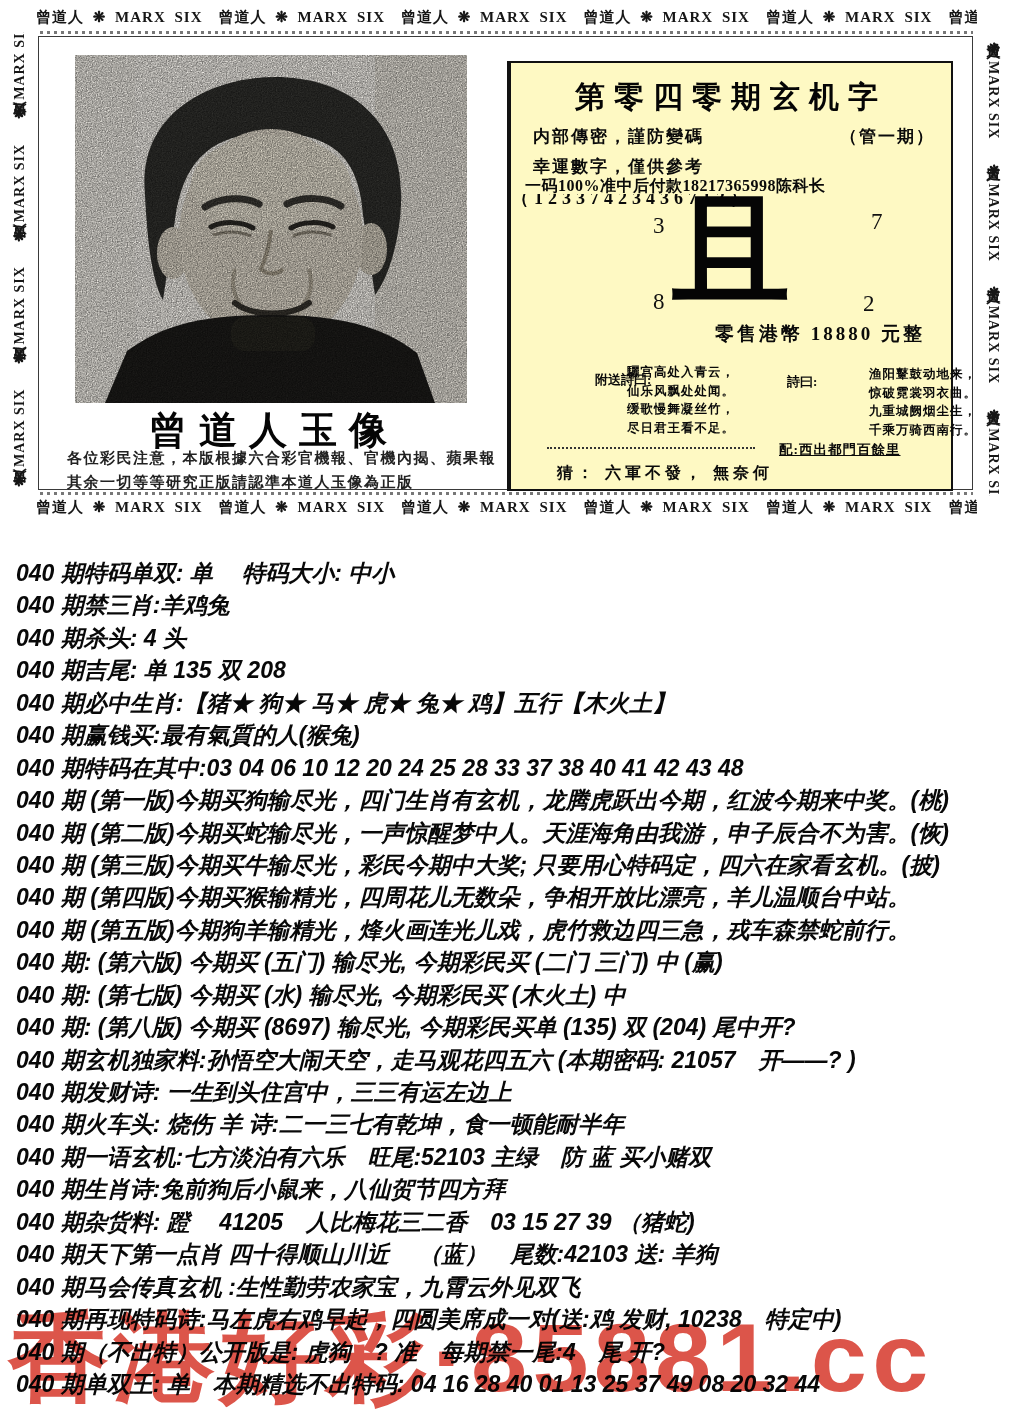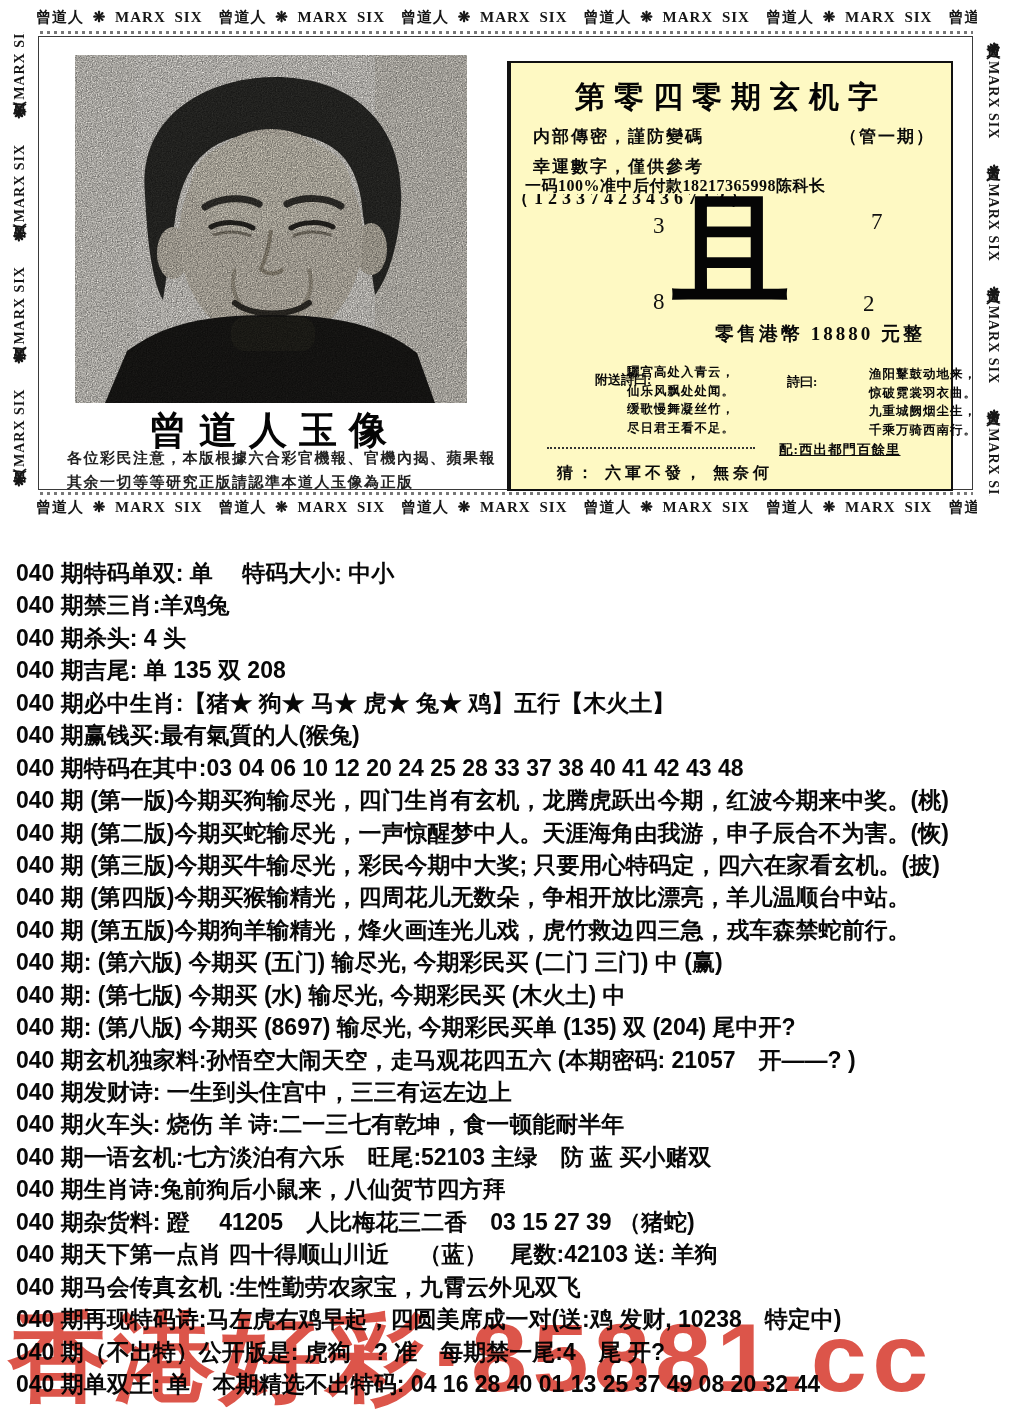--- a/index.html
+++ b/index.html
@@ -53,21 +53,21 @@
   .pleft{position:absolute;left:116px;top:0;}
   .plabel-right{position:absolute;left:276px;top:10px;font:bold 13px "Liberation Serif",serif;}
   .pright{position:absolute;left:322px;top:2px;margin-left:36px;}
   .pdots{position:absolute;left:36px;top:84px;width:208px;border-top:2px dotted #333;}
   .ppair{position:absolute;left:268px;top:78px;font:bold 13.5px "Liberation Serif",serif;letter-spacing:1px;text-decoration:underline;}
   .pguess{position:absolute;left:46px;top:100px;font:bold 16px "Liberation Serif",serif;letter-spacing:4px;}
 
   
   .blines{position:absolute;left:16px;top:557px;width:992px;
           font-size:23px;line-height:32.45px;font-weight:600;white-space:nowrap;color:#080808;}
-  .bline{height:32.45px;overflow:hidden;}
+  .bline{height:32.45px;overflow:hidden;font-style:italic;}
 
   
   .wm{position:absolute;left:8px;top:1294px;z-index:5;white-space:nowrap;
       font:800 97px "Liberation Sans",sans-serif;letter-spacing:5px;
       color:rgba(212,47,34,0.82);mix-blend-mode:multiply;
       transform:scaleX(1.04);transform-origin:left center;}
 </style>
 </head>
 <body>
 

